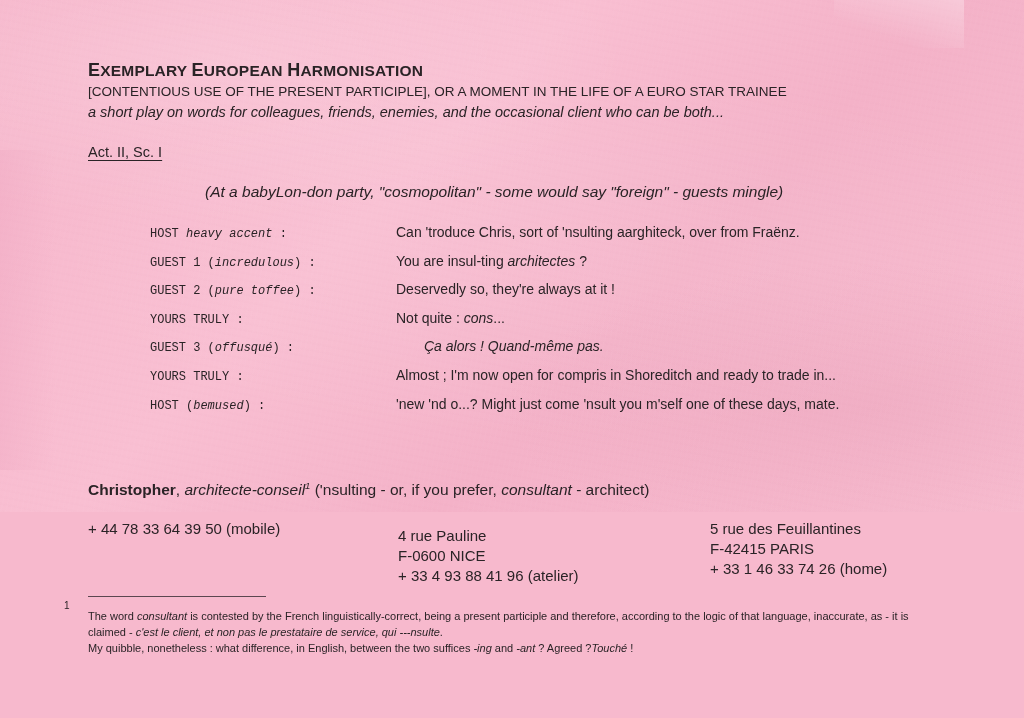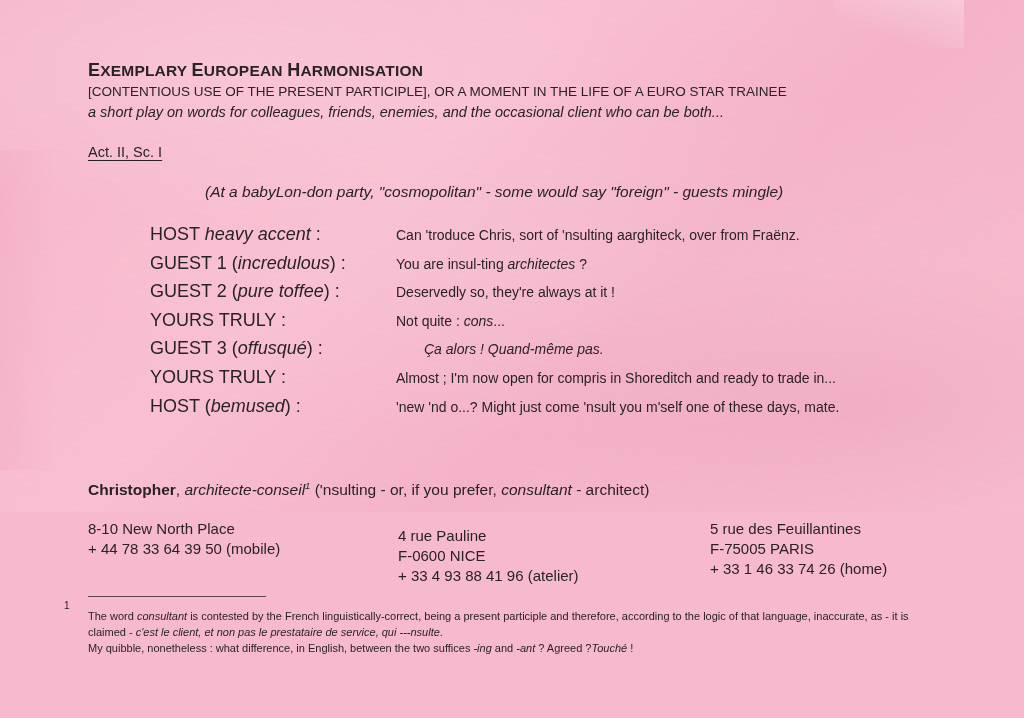--- a/index.html
+++ b/index.html
@@ -93,22 +93,23 @@
     width: 800px;
   }
   .line {
     display: flex;
     align-items: baseline;
     height: 28.6px;
   }
   .speaker {
     width: 246px;
     flex: 0 0 246px;
-    font-size: 18px;
+    font-size: 12px;
     white-space: nowrap;
+    font-family: Liberation Mono, monospace;
   }
   .speaker em { font-style: italic; }
   .speech {
     font-size: 14px;
     white-space: nowrap;
   }
   .speech.it { font-style: italic; margin-left: 28px; }
 
   .signature {
     position: absolute;
@@ -220,31 +221,30 @@
       </div>
 
     </div>
 
     <div class="signature">
       <span class="name">Christopher</span><span>, </span><span class="role">architecte-conseil</span><sup>1</sup><span> ('nsulting - or, if you prefer, </span><span class="cons">consultant</span><span> - architect)</span>
     </div>
 
     <div class="addresses">
       <div class="addr addr-1">
-        <div>8-10 New North Place</div>
         <div>+ 44 78 33 64 39 50 (mobile)</div>
       </div>
       <div class="addr addr-2">
         <div>4 rue Pauline</div>
         <div>F-0600 NICE</div>
         <div>+ 33 4 93 88 41 96 (atelier)</div>
       </div>
       <div class="addr addr-3">
         <div>5 rue des Feuillantines</div>
-        <div>F-75005 PARIS</div>
+        <div>F-42415 PARIS</div>
         <div>+ 33 1 46 33 74 26 (home)</div>
       </div>
     </div>
 
     <div class="rule"></div>
     <div class="footnote-marker">1</div>
 
     <div class="footnote">
       <span>The word </span><em>consultant</em><span> is contested by the French linguistically-correct, being a present participle and therefore, according to the logic of that language, inaccurate, as - it is claimed - </span><em>c'est le client, et non pas le prestataire de service, qui ---nsulte</em><span>.</span><br>
       <span>My quibble, nonetheless : what difference, in English, between the two suffices </span><em>-ing</em><span> and </span><em>-ant</em><span> ? Agreed ?</span><em>Touché</em><span> !</span>

